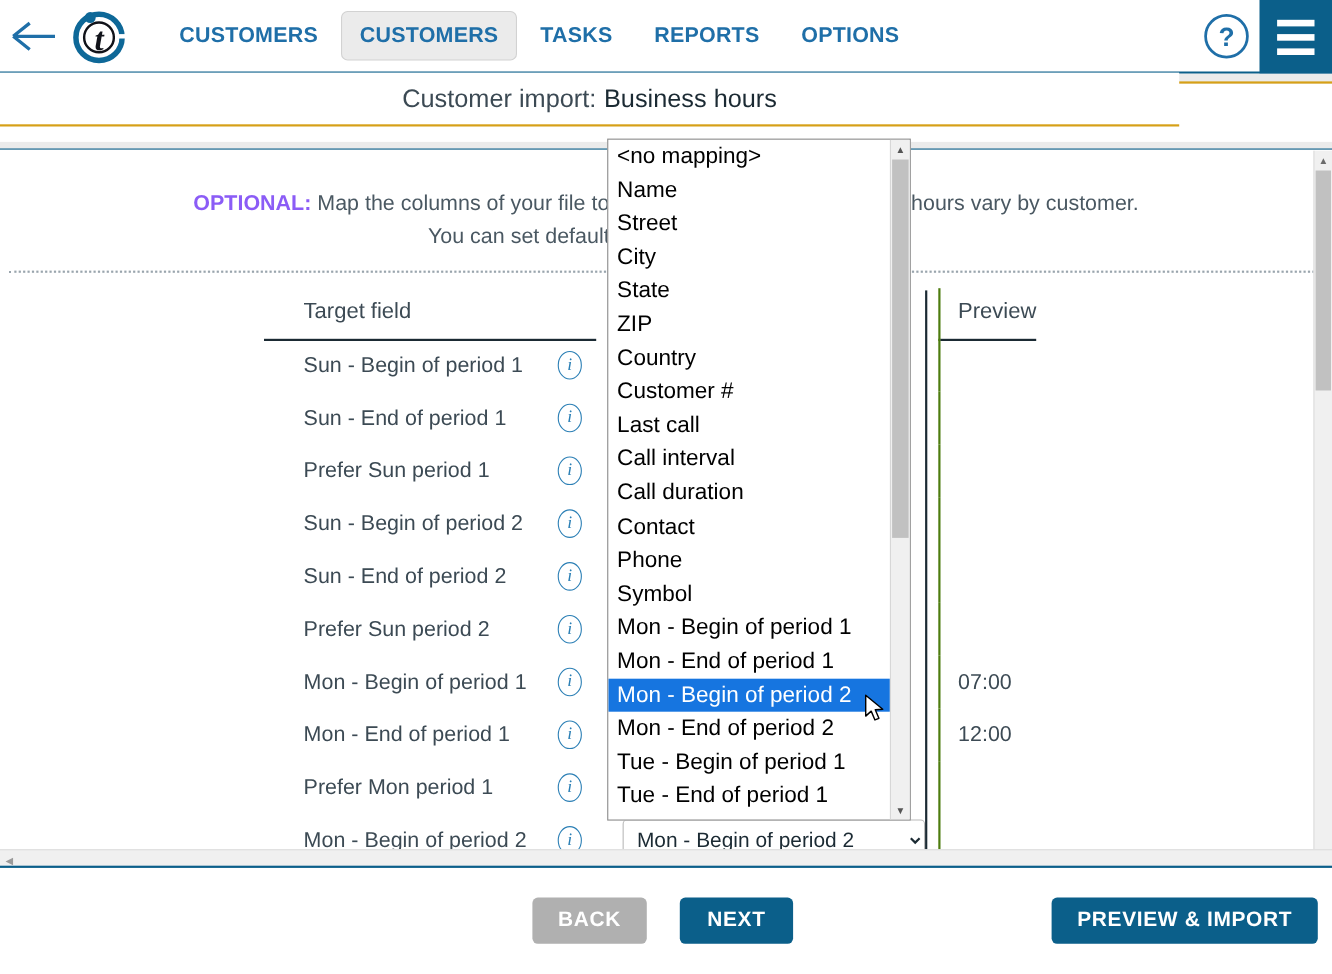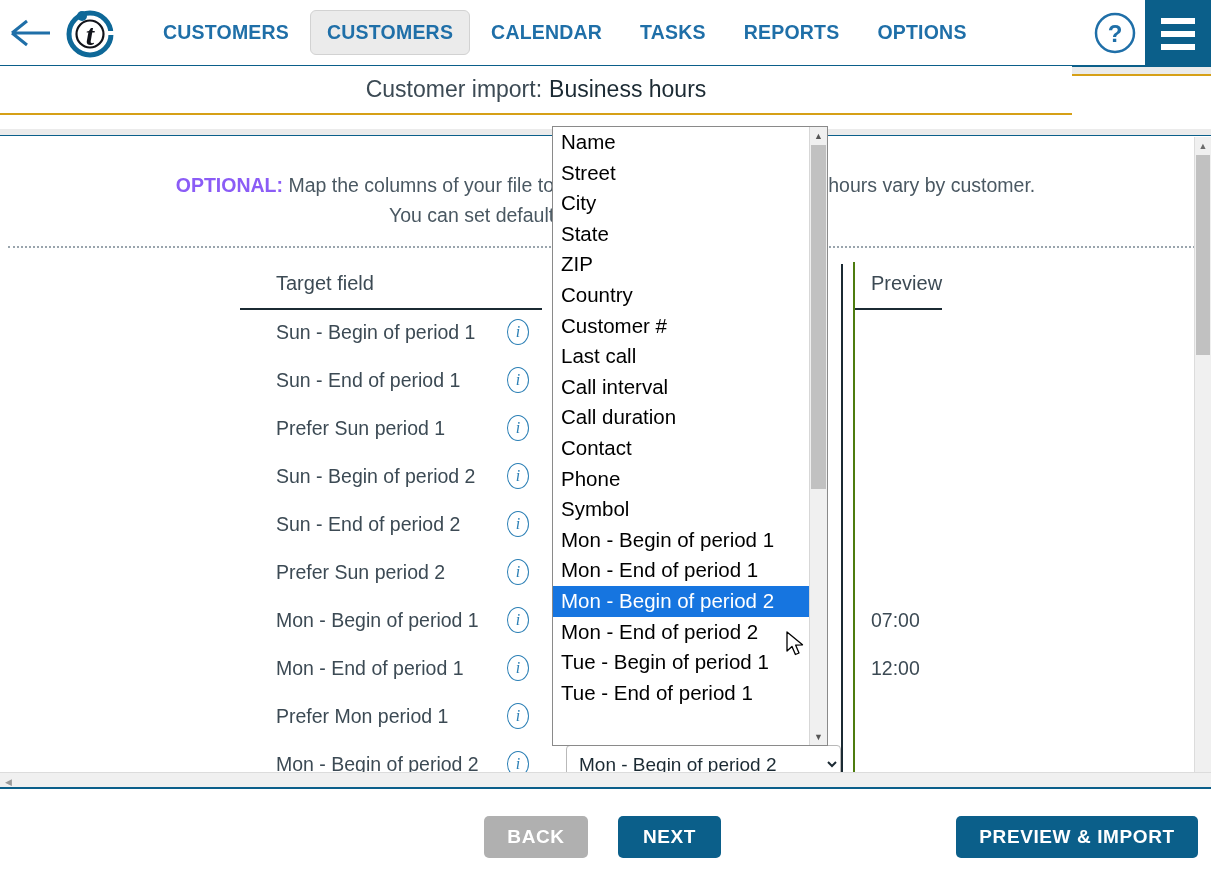--- a/index.html
+++ b/index.html
@@ -293,21 +293,20 @@
         <circle cx="28" cy="29" r="14" fill="#ffffff"></circle>
         <circle cx="28" cy="29" r="13.5" fill="none" stroke="#11131a" stroke-width="2.2"></circle>
         <circle cx="20" cy="11" r="5" fill="#0e6898"></circle>
         <rect x="44" y="26" width="10" height="4" fill="#ffffff"></rect>
         <text x="28" y="40" text-anchor="middle" font-family="Liberation Serif, serif" font-size="30" font-style="italic" font-weight="bold" fill="#11131a">t</text>
       </svg>
     </div>
     <div class="navitems">
       <div class="navitem">CUSTOMERS</div>
       <div class="navitem active">CUSTOMERS</div>
-      <div class="navitem">CALENDAR</div>
       <div class="navitem">TASKS</div>
       <div class="navitem">REPORTS</div>
       <div class="navitem">OPTIONS</div>
     </div>
     <div class="help-icon">
       <svg width="44" height="44" viewBox="0 0 44 44" aria-hidden="true">
         <circle cx="22" cy="22" r="19" fill="none" stroke="#1f6fa8" stroke-width="2.5"></circle>
         <text x="22" y="31" text-anchor="middle" font-family="Liberation Sans, sans-serif" font-size="24" font-weight="bold" fill="#1f6fa8">?</text>
       </svg>
     </div>
@@ -472,20 +471,21 @@
             <div class="c-preview">
               <span></span>
             </div>
           </div>
         </div>
     </div>
   </div>
 
   <div class="dropdown">
     <div class="dd-list" id="ddlist">
+        <div class="dd-item">&lt;no mapping&gt;</div>
         <div class="dd-item">Name</div>
         <div class="dd-item">Street</div>
         <div class="dd-item">City</div>
         <div class="dd-item">State</div>
         <div class="dd-item">ZIP</div>
         <div class="dd-item">Country</div>
         <div class="dd-item">Customer #</div>
         <div class="dd-item">Last call</div>
         <div class="dd-item">Call interval</div>
         <div class="dd-item">Call duration</div>

